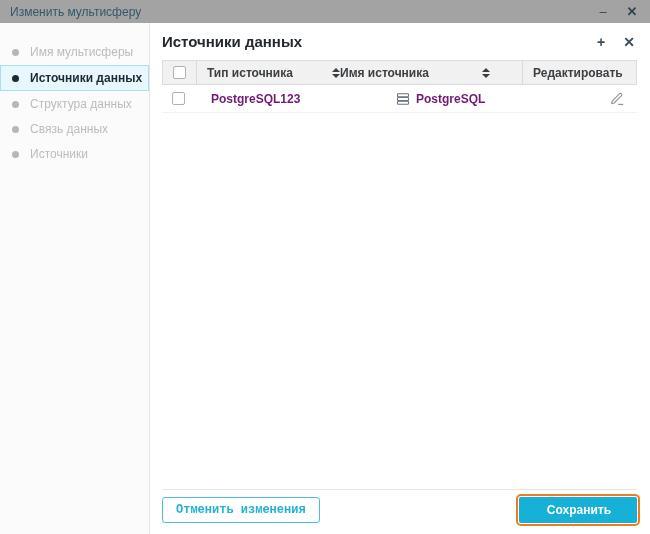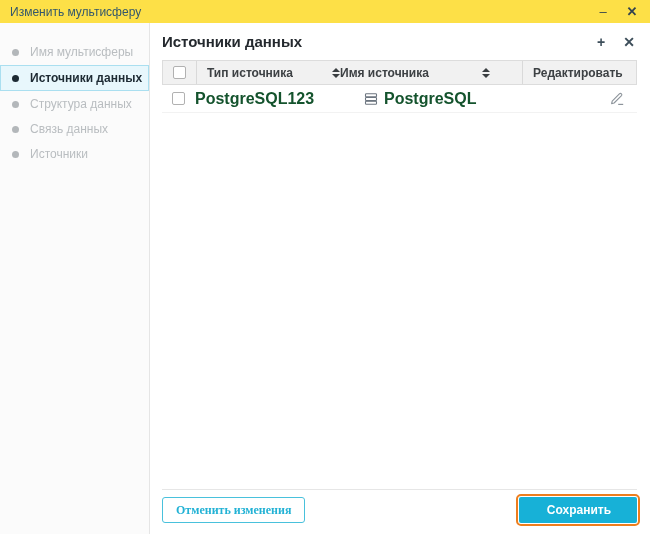--- a/index.html
+++ b/index.html
@@ -7,21 +7,21 @@
     width:650px; height:534px;
     font-family:"Liberation Sans", sans-serif;
     display:flex; flex-direction:column;
     background:#ffffff; overflow:hidden;
     box-sizing:border-box;
   }
   *, *:before, *:after { box-sizing:border-box; }
 
   
   .titlebar {
-    flex:none; height:23px; background:#fde047;
+    flex:none; height:23px; background:#a3a3a3;
     display:flex; align-items:center; padding:0 12px 0 10px;
   }
   .titlebar-title { font-size:12px; color:#34586b; }
   .win-controls { margin-left:auto; display:flex; align-items:center; gap:17px; }
   .win-btn {
     color:#33434e; font-size:13px; line-height:1; cursor:default;
     font-weight:700; width:12px; text-align:center;
   }
   .win-btn.minimize { font-weight:400; letter-spacing:0; }
 
@@ -54,21 +54,21 @@
 
   
   .thead {
     display:flex; align-items:stretch; height:25px;
     background:#f1f1f1; border:1px solid #dcdcdc;
     font-size:12px; font-weight:700; color:#3d4144;
   }
   .trow {
     display:flex; align-items:stretch; height:28px;
     border-bottom:1px solid #f2f2f2;
-    font-size:16px; font-weight:600; color:#14532d;
+    font-size:12px; font-weight:600; color:#701a75;gap:16px;
   }
   .cell { display:flex; align-items:center; }
   .cell-check { width:33px; justify-content:center; }
   .cell-name  { width:158px; padding-right:8px; }
   .cell-type  { width:144px; padding-left:10px; }
   .cell-edit  { flex:1; padding:0 12px 0 10px;margin-left:24px; }
   .thead .cell-type, .thead .cell-edit { border-left:1px solid #d9d9d9; }
   .trow .cell-type { padding-left:11px; }
   .trow .cell-edit { justify-content:flex-end; }
 
@@ -89,21 +89,21 @@
 
   
   .footer {
     flex:none; border-top:1px solid #e6e6e6;
     padding:7px 0 11px; display:flex; align-items:center;
   }
   .btn-cancel {
     height:26px; padding:0 13px; background:#ffffff;
     border:1px solid #49c1dc; border-radius:3px;
     color:#23b2d5; font-size:12px; font-weight:600;
-    font-family:Liberation Serif, serif; cursor:pointer;
+    font-family:Liberation Mono, monospace; cursor:pointer;
   }
   .btn-save {
     margin-left:auto; height:26px; width:118px;
     background:#17b1d7; border:none; border-radius:2px;
     color:#ffffff; font-size:12px; font-weight:600;
     font-family:"Liberation Sans", sans-serif; cursor:pointer;
     outline:2px solid #ee7e1d; outline-offset:1px;padding-left:8px;
   }
 </style>
 </head>

